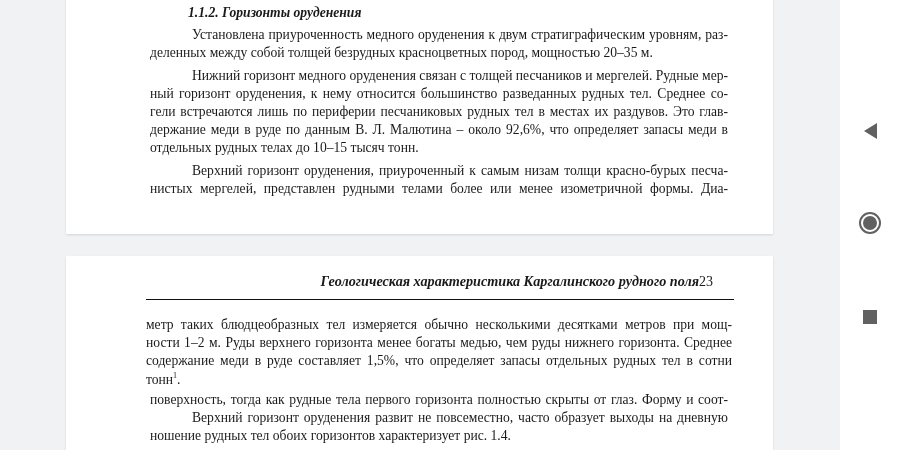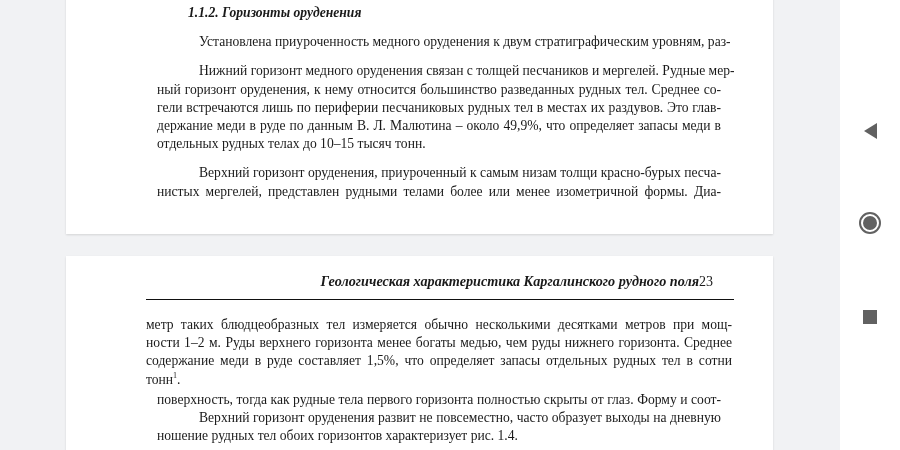--- a/index.html
+++ b/index.html
@@ -21,21 +21,21 @@
   .page2 { top:256px; height:220px; }
   .content {
     position:absolute; left:80px; width:586px;
     font-size:13.6px; line-height:18.2px; text-align:justify;
   }
   .page1 .content { top:24px; }
   .heading {
     font-style:italic; font-weight:bold; font-size:13.6px;
     margin-left:42px; margin-bottom:2px;
   }
-  .p { text-indent:42px; margin:11px; }
+  .p { text-indent:42px; margin:4px; }
   .line { display:block; text-align:justify; text-align-last:justify; white-space:nowrap; }
   .line.last { text-align-last:left; }
   .running-head {
     position:absolute; left:80px; width:588px; top:17px;
     font-size:14.2px; font-style:italic; font-weight:bold;
     display:flex; justify-content:flex-end; align-items:baseline;
   }
   .running-head .title { margin-left:56px; }
   .running-head .num { font-style:normal; font-weight:normal; font-size:14px; margin-right:21px; }
   .rule {
@@ -59,26 +59,27 @@
 </style>
 </head>
 <body>
 
 <div class="viewer">
   <div class="page page1">
     <div class="content">
       <div class="heading">1.1.2. Горизонты оруденения</div>
       <div class="p">
         <span class="line">Установлена приуроченность медного оруденения к двум стратиграфическим уровням, раз-</span>
+        <span class="line last" style="text-indent:0">деленных между собой толщей безрудных красноцветных пород, мощностью 20–35 м.</span>
       </div>
       <div class="p">
         <span class="line">Нижний горизонт медного оруденения связан с толщей песчаников и мергелей. Рудные мер-</span>
         <span class="line" style="text-indent:0">ный горизонт оруденения, к нему относится большинство разведанных рудных тел. Среднее со-</span>
         <span class="line" style="text-indent:0">гели встречаются лишь по периферии песчаниковых рудных тел в местах их раздувов. Это глав-</span>
-        <span class="line" style="text-indent:0">держание меди в руде по данным В. Л. Малютина – около 49,9%, что определяет запасы меди в</span>
+        <span class="line" style="text-indent:0">держание меди в руде по данным В. Л. Малютина – около 92,6%, что определяет запасы меди в</span>
         <span class="line last" style="text-indent:0">отдельных рудных телах до 10–15 тысяч тонн.</span>
       </div>
       <div class="p">
         <span class="line">Верхний горизонт оруденения, приуроченный к самым низам толщи красно-бурых песча-</span>
         <span class="line" style="text-indent:0">нистых мергелей, представлен рудными телами более или менее изометричной формы. Диа-</span>
       </div>
     </div>
   </div>
 
   <div class="page page2">

